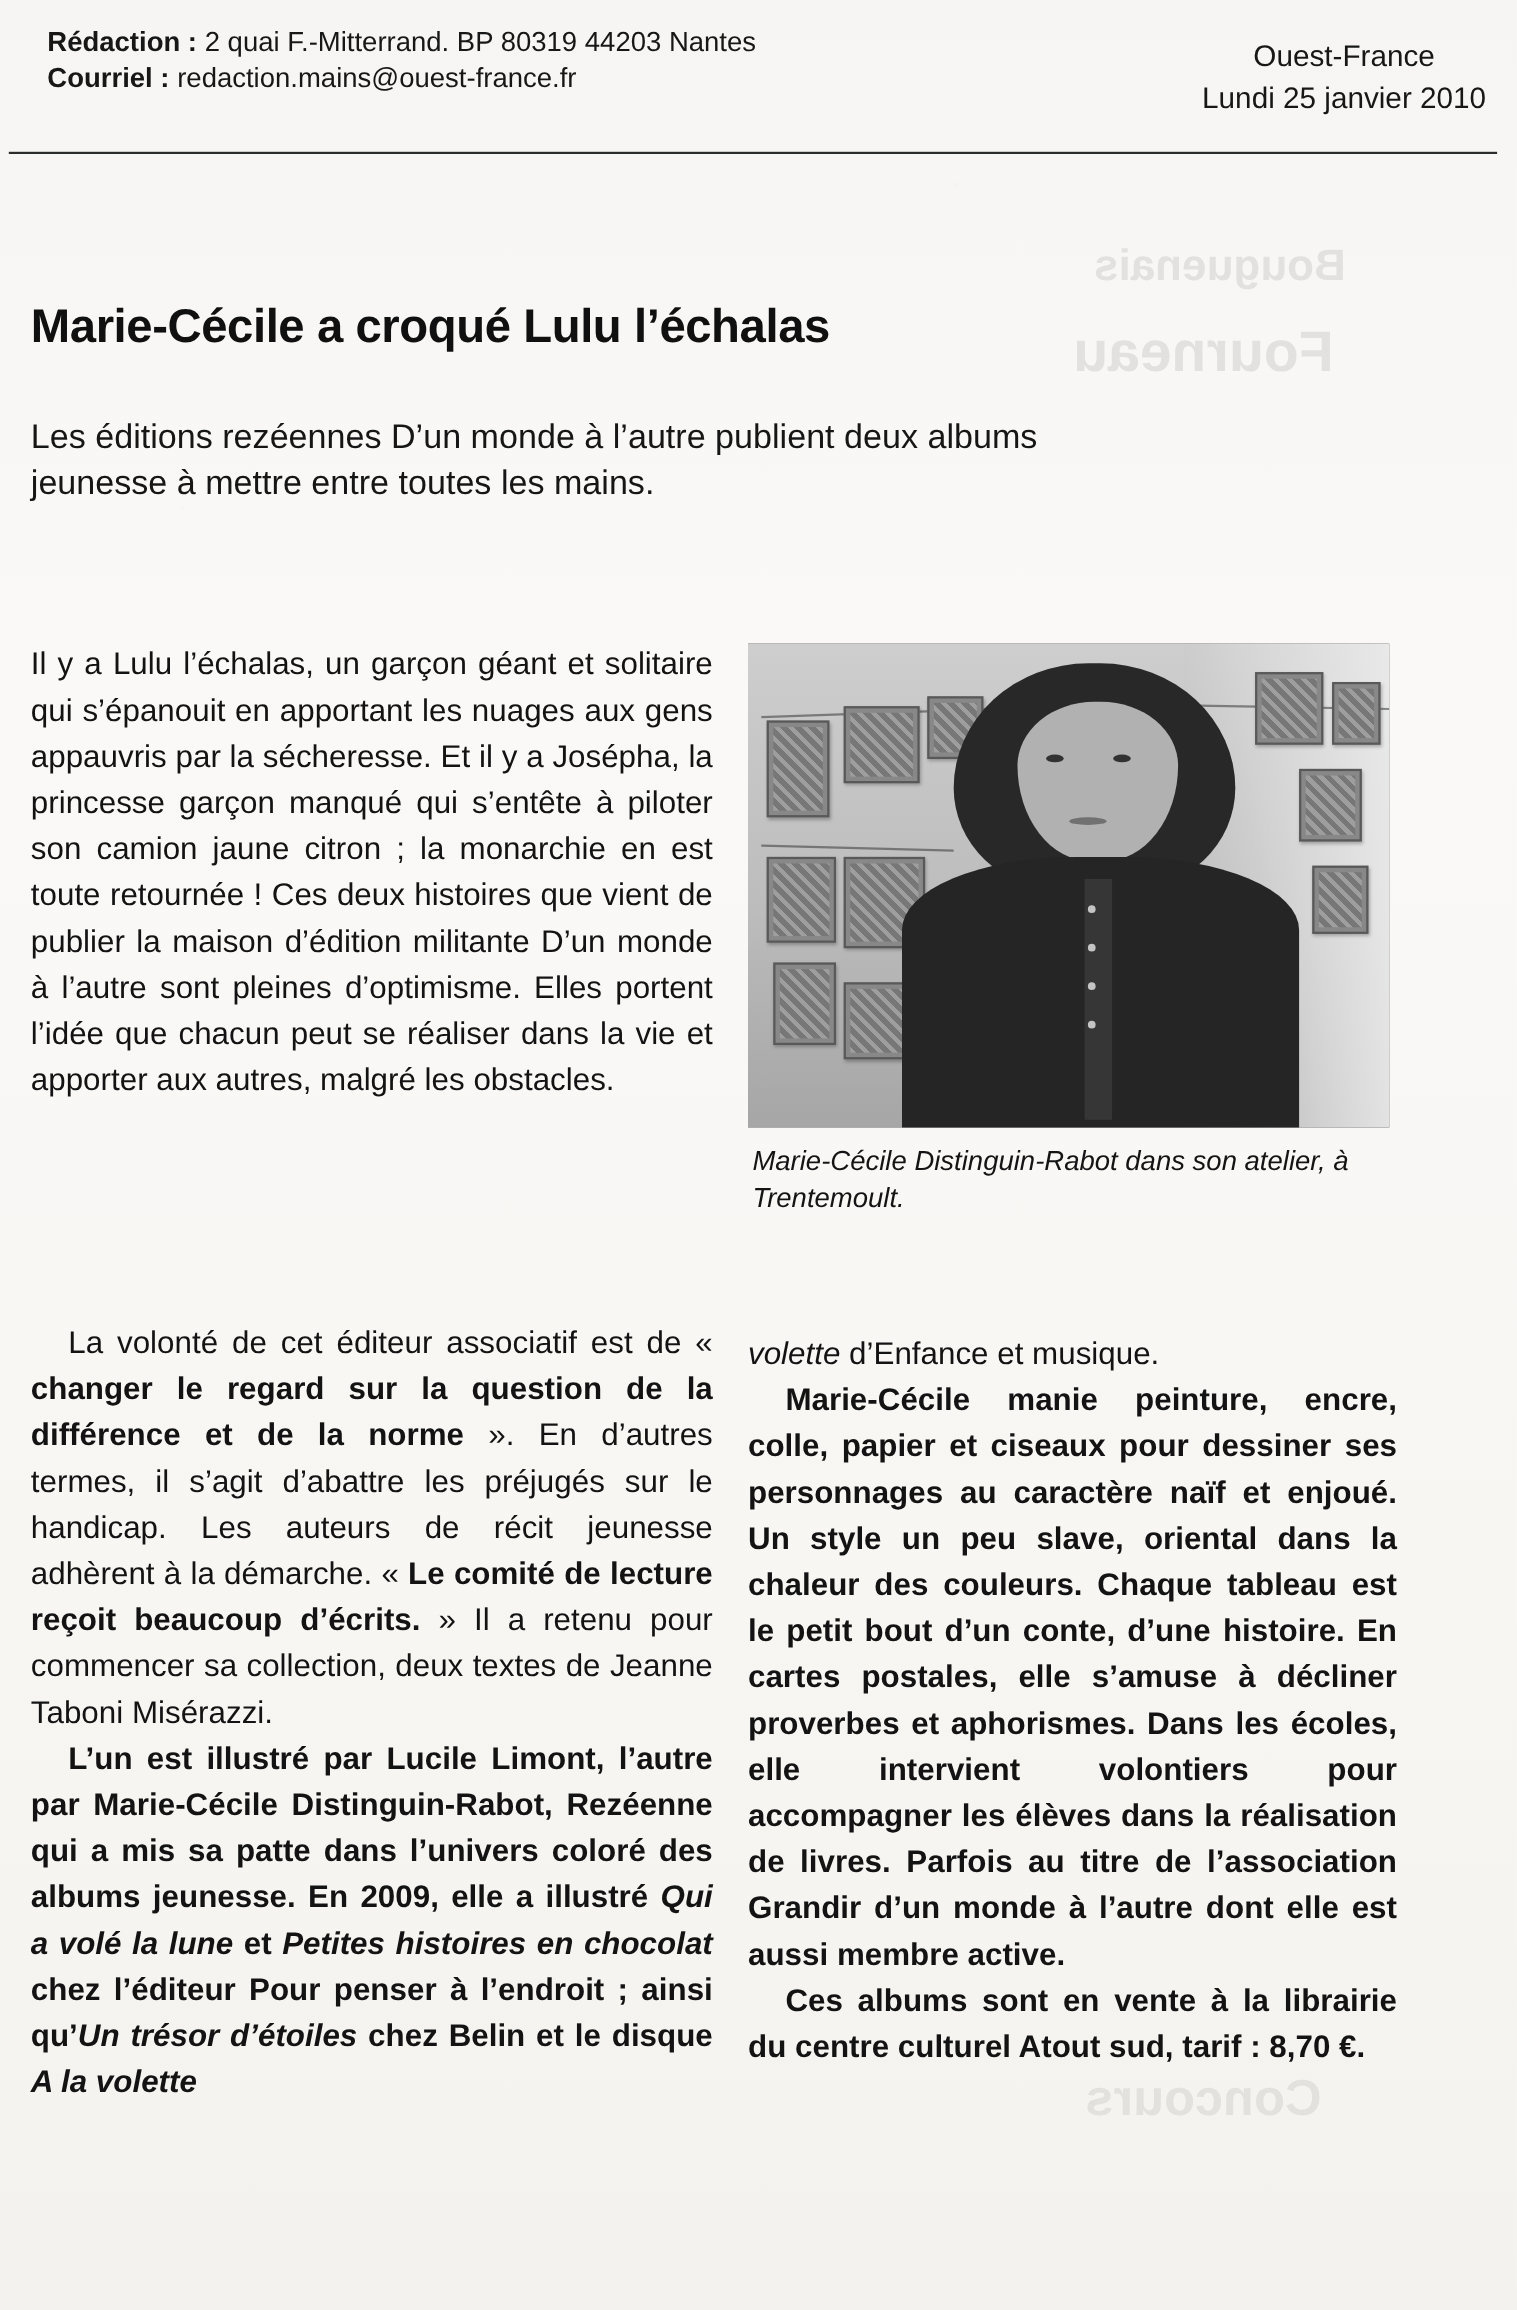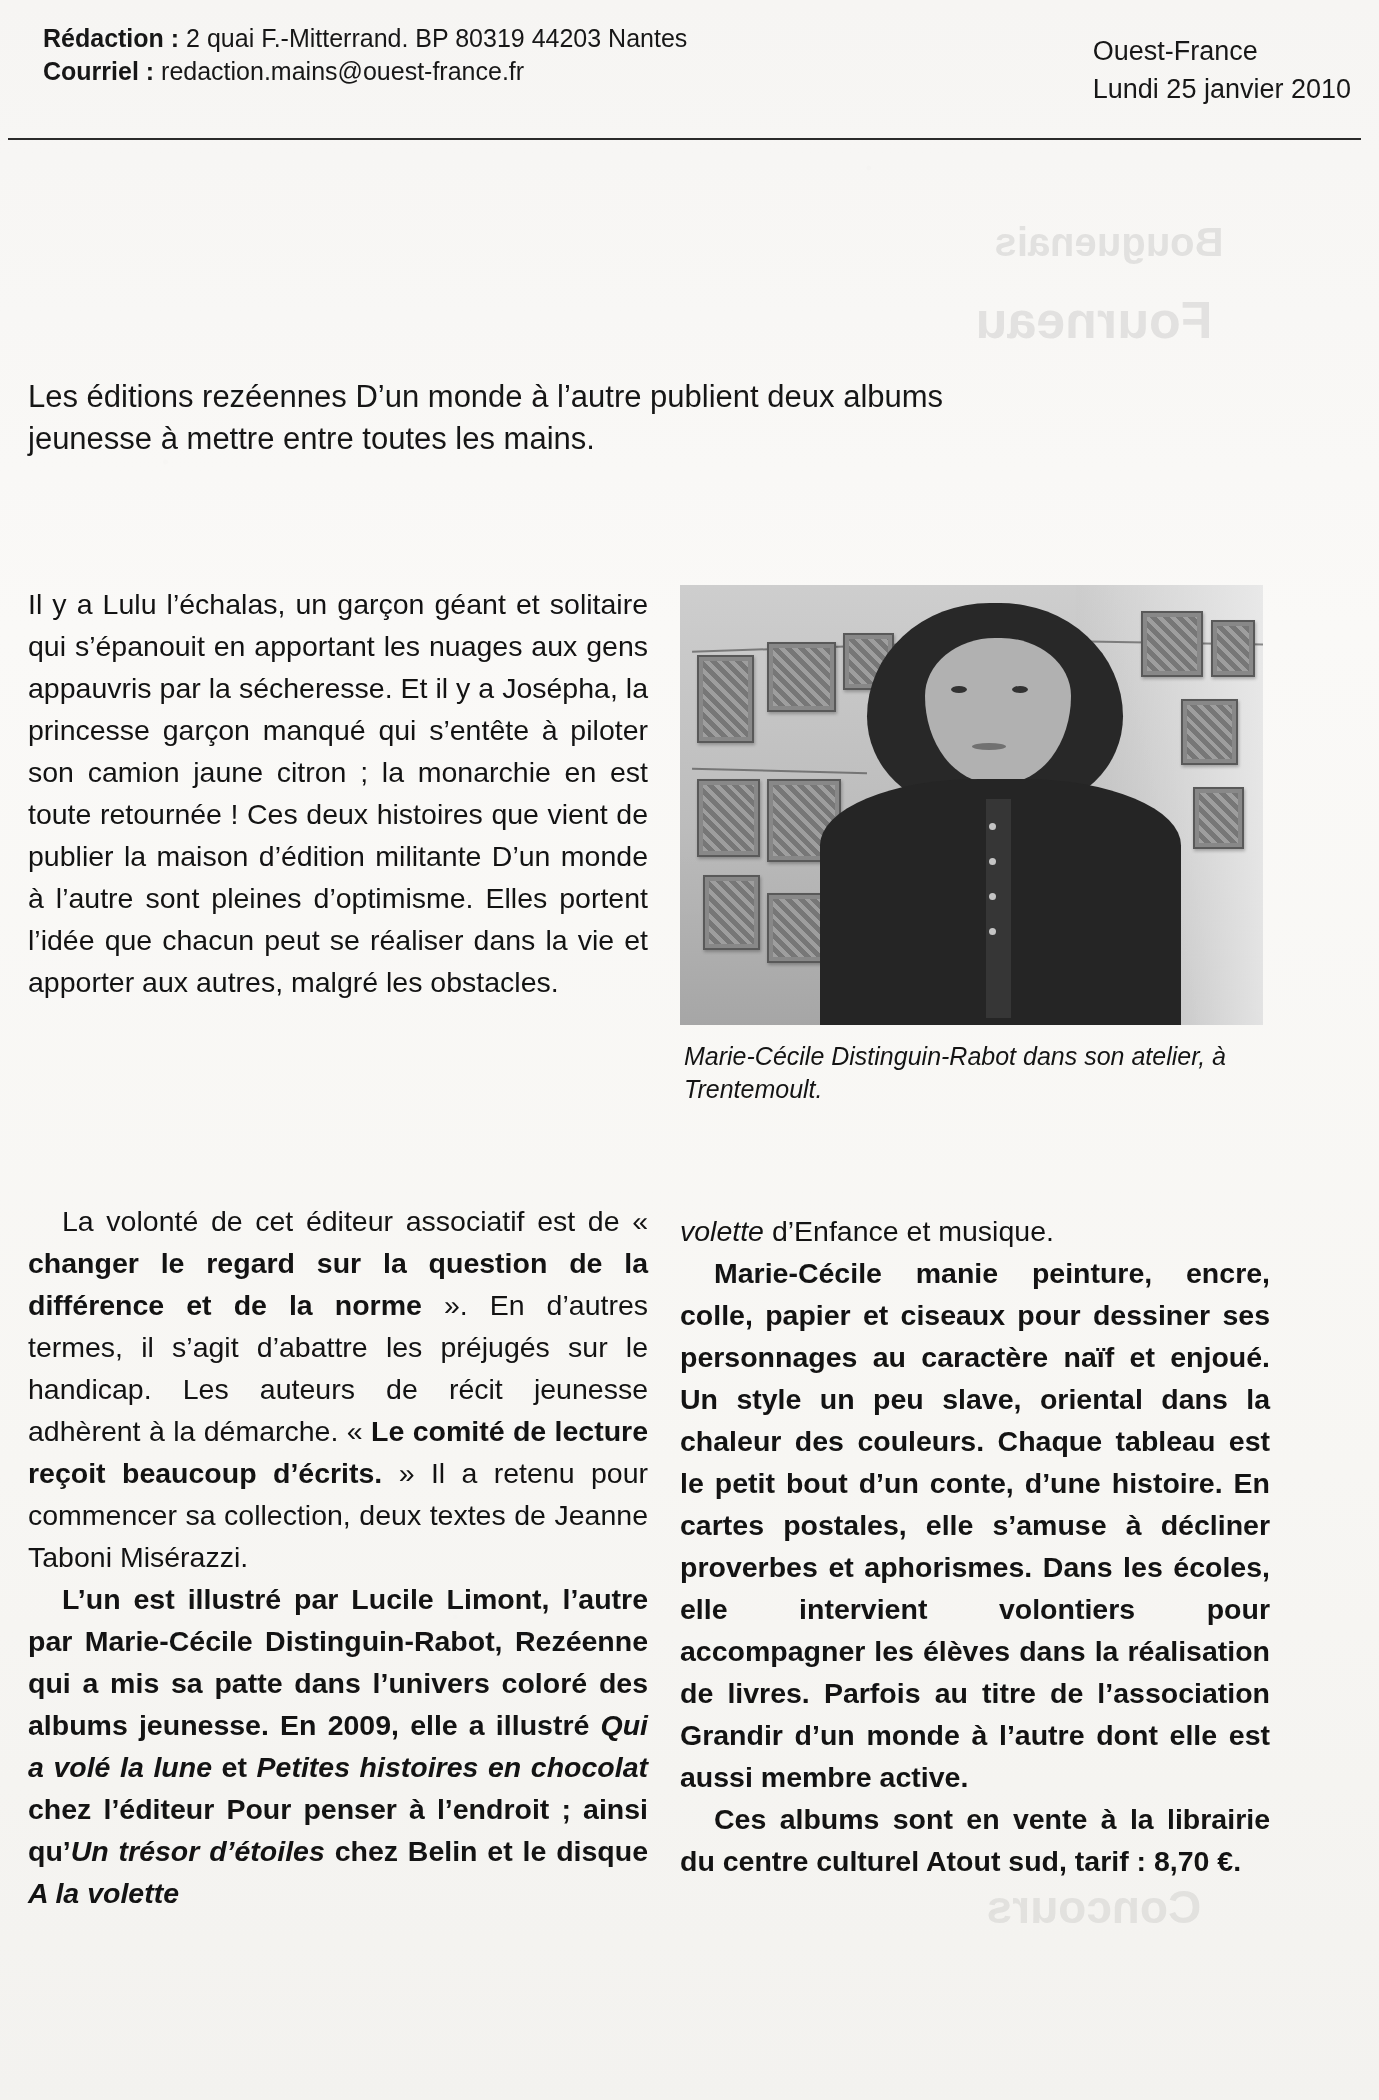--- a/index.html
+++ b/index.html
@@ -49,21 +49,21 @@
     top: 0;
     font-size: 25px;
     line-height: 33px;
     color: #171717;
   }
   .masthead-left .lbl { font-weight: bold; }
   .masthead-right {
     position: absolute;
     right: 0;
     top: 10px;
-    text-align: left;
+    text-align: center;
     font-size: 27px;
     line-height: 38px;
     color: #171717;
   }
   .rule {
     position: absolute;
     left: 8px;
     right: 18px;
     top: 138px;
     height: 2px;
@@ -287,20 +287,21 @@
         <span class="lbl">Courriel :</span><span> redaction.mains@ouest-france.fr</span>
       </div>
     </div>
     <div class="masthead-right">
       <div>Ouest-France</div>
       <div>Lundi 25 janvier 2010</div>
     </div>
   </div>
   <div class="rule"></div>
 
+  <div class="headline">Marie-Cécile a croqué Lulu l’échalas</div>
   <div class="standfirst">Les éditions rezéennes D’un monde à l’autre publient deux albums jeunesse à mettre entre toutes les mains.</div>
 
   <div class="photo-wrap">
     <div class="photo">
       <div class="ph-wall"></div>
       <div class="ph-wall-right"></div>
 
       <div class="ph-string" style="left:2%; top:14%; width:38%; transform:rotate(-2deg);"></div>
       <div class="ph-string" style="left:2%; top:42%; width:30%; transform:rotate(1.5deg);"></div>
       <div class="ph-string" style="left:70%; top:13%; width:30%; transform:rotate(1deg);"></div>

